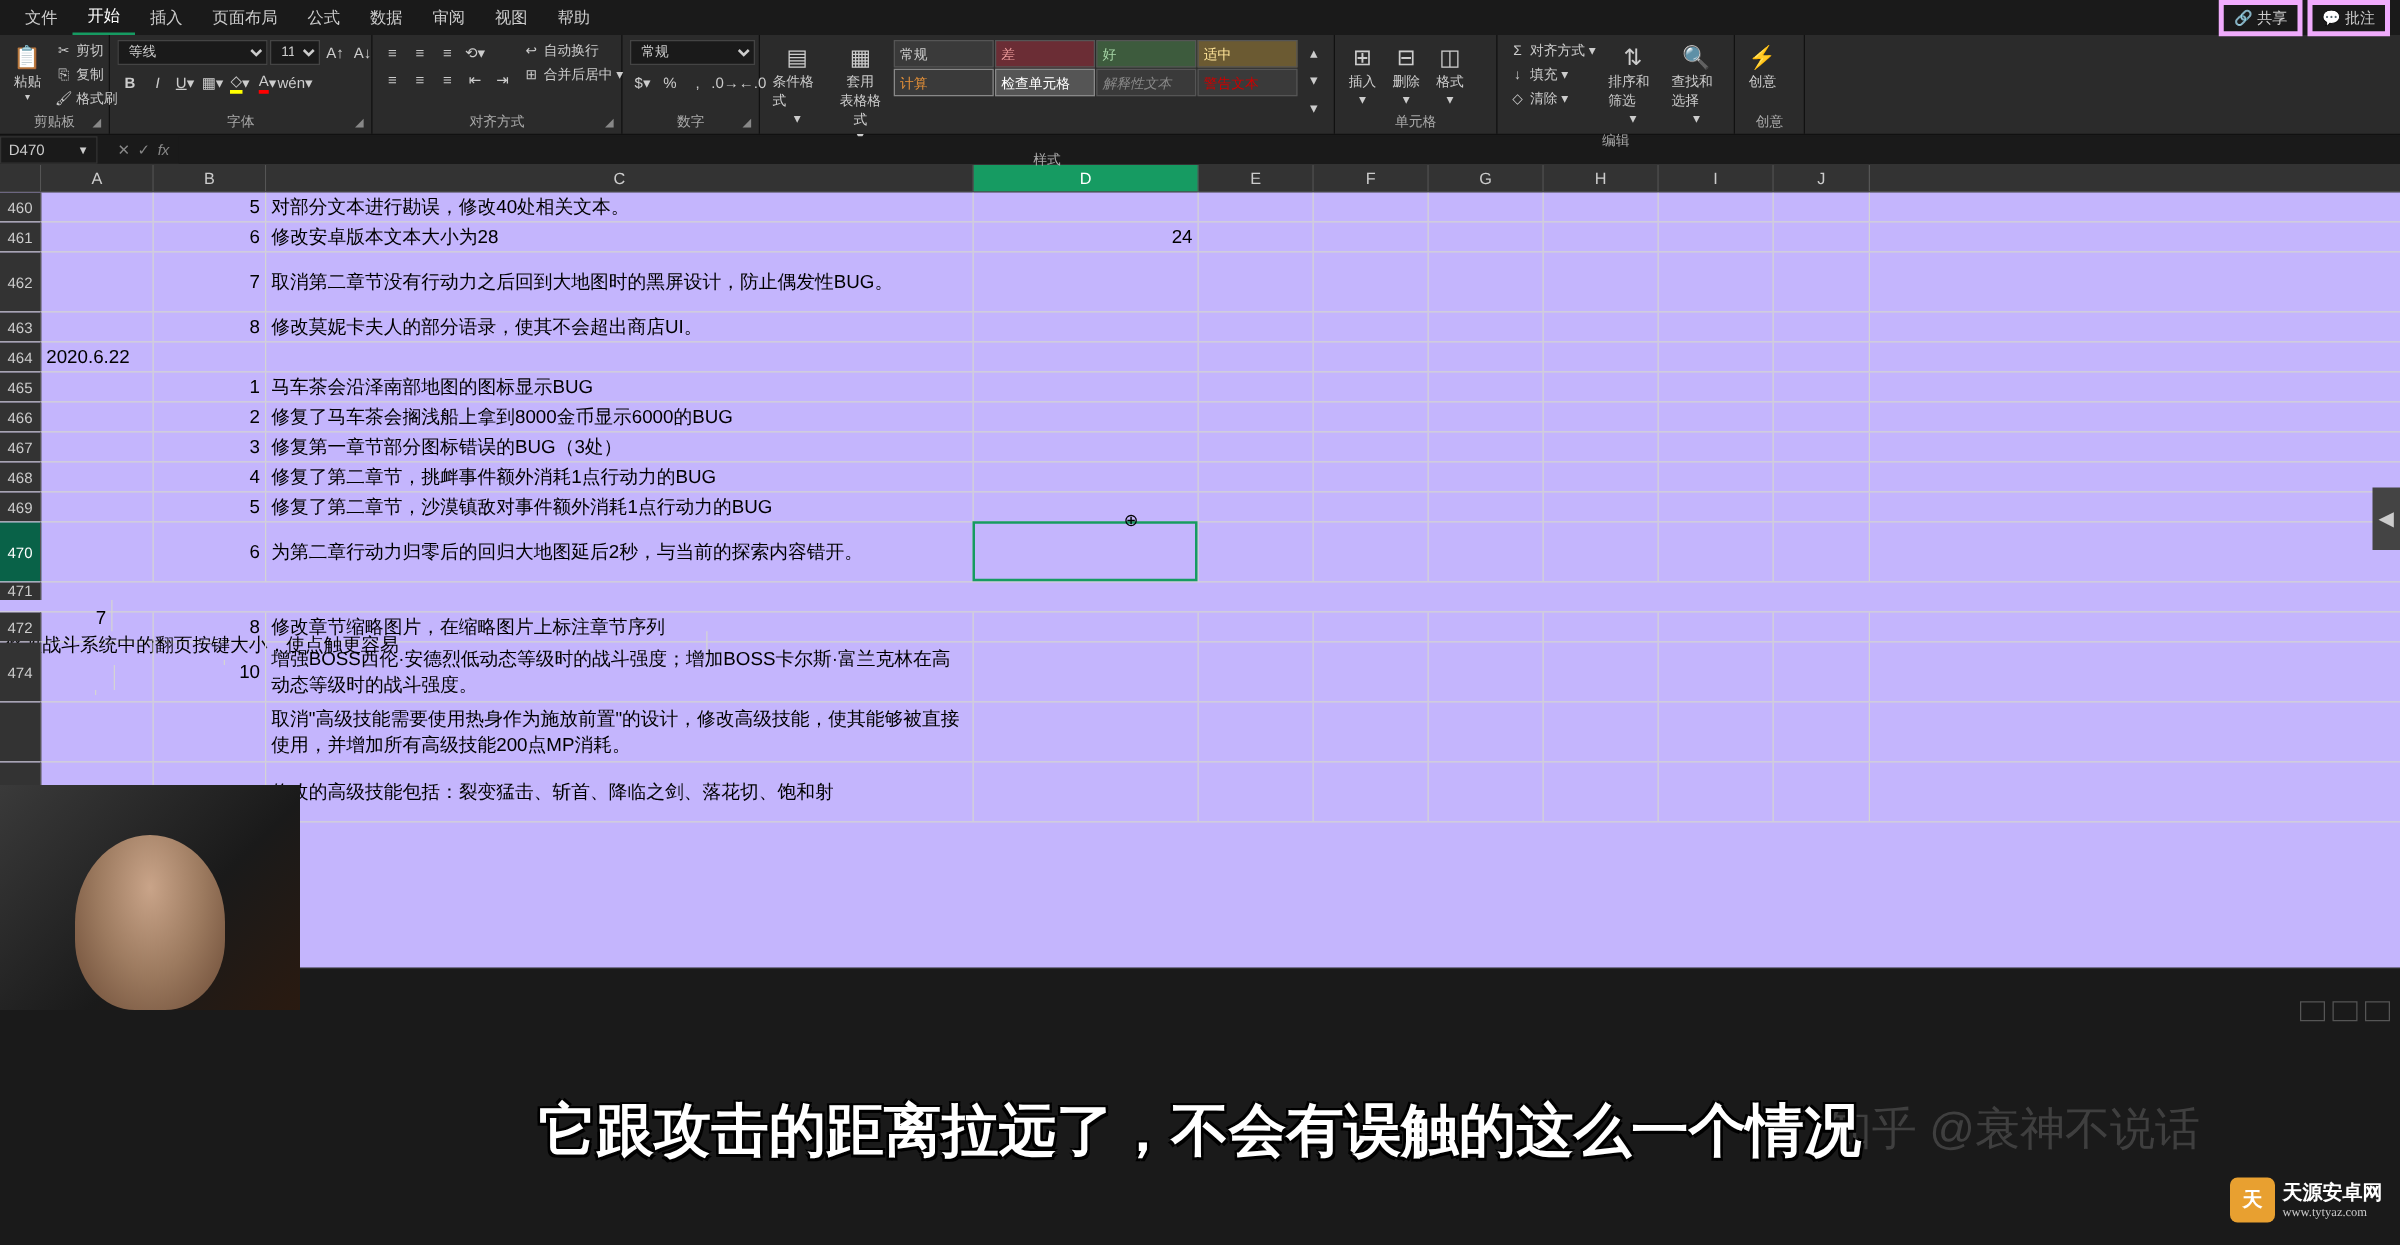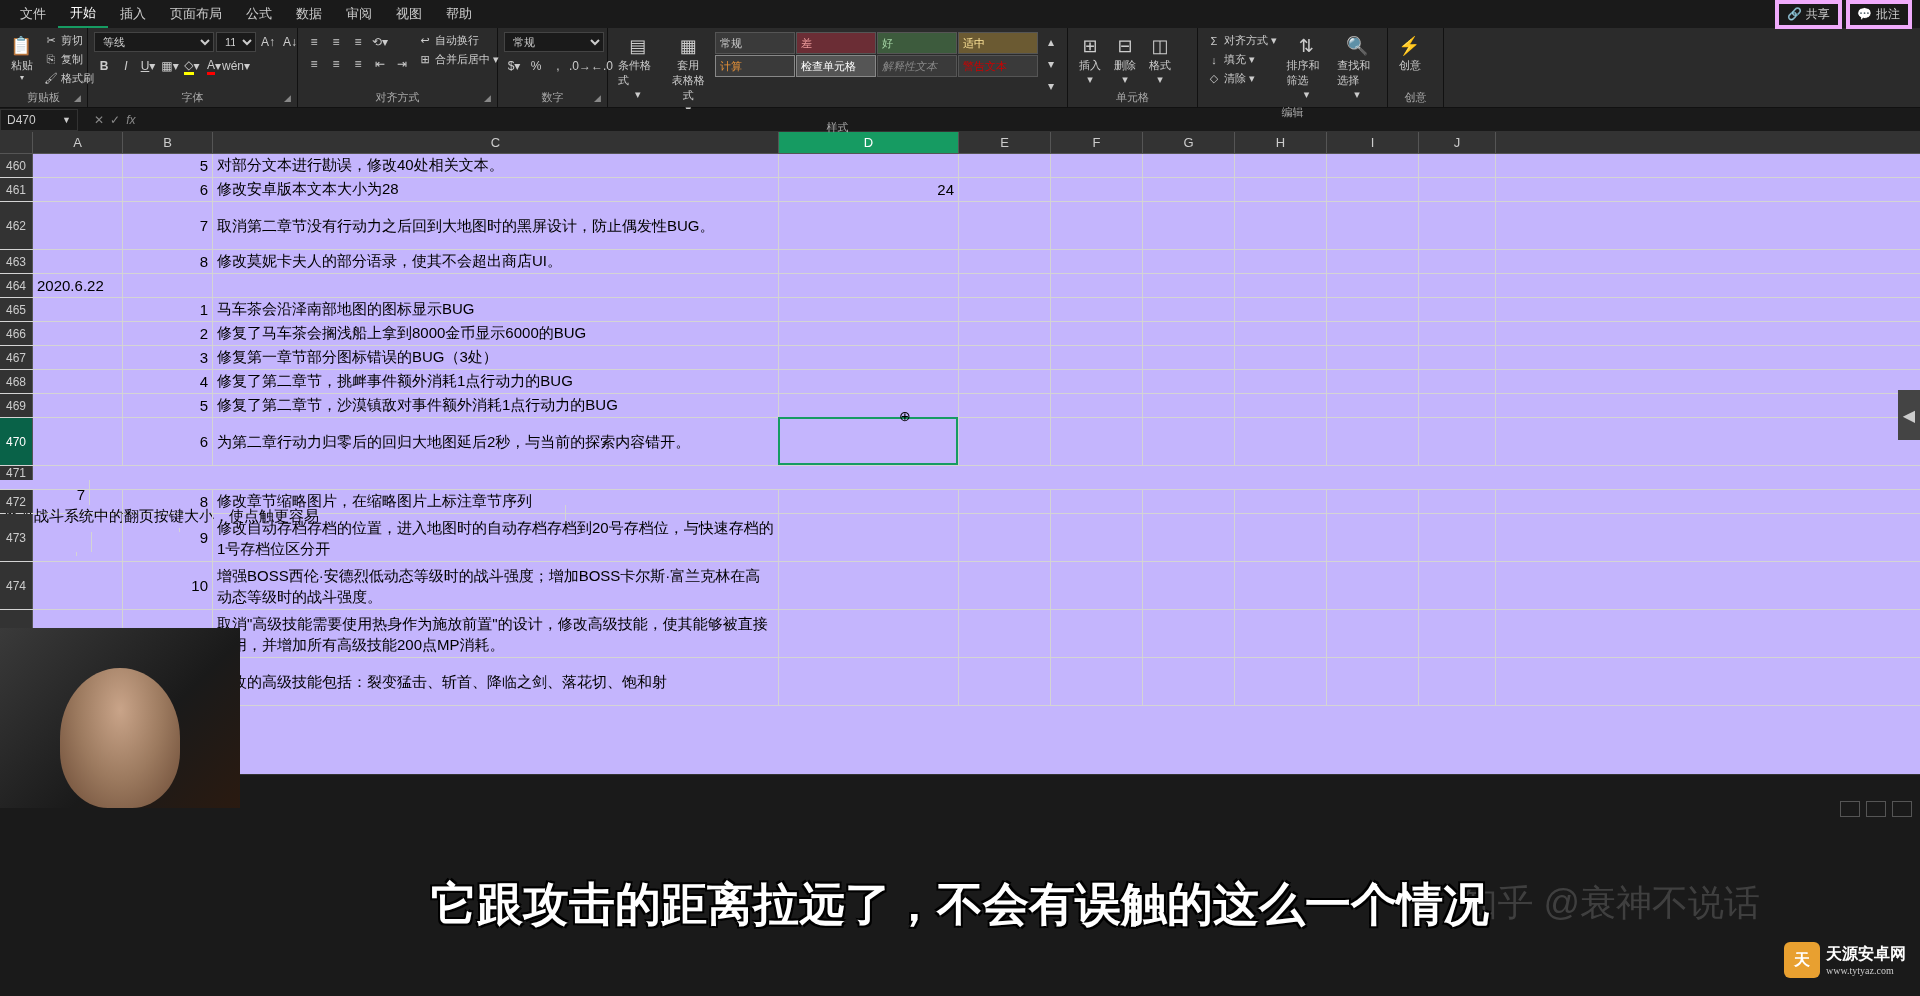--- a/index.html
+++ b/index.html
@@ -449,33 +449,20 @@
       <div class="cell cell-C">修改章节缩略图片，在缩略图片上标注章节序列</div>
       <div class="cell cell-D num"></div>
       <div class="cell cell-E"></div>
       <div class="cell cell-F"></div>
       <div class="cell cell-G"></div>
       <div class="cell cell-H"></div>
       <div class="cell cell-I"></div>
       <div class="cell cell-J"></div>
     </div>
     <div class="row" style="height: 48px;">
-      <div class="row-h">473</div>
-      <div class="cell cell-A"></div>
-      <div class="cell cell-B num">9</div>
-      <div class="cell cell-C multi">修改自动存档存档的位置，进入地图时的自动存档存档到20号存档位，与快速存档的1号存档位区分开</div>
-      <div class="cell cell-D num"></div>
-      <div class="cell cell-E"></div>
-      <div class="cell cell-F"></div>
-      <div class="cell cell-G"></div>
-      <div class="cell cell-H"></div>
-      <div class="cell cell-I"></div>
-      <div class="cell cell-J"></div>
-    </div>
-    <div class="row" style="height: 48px;">
       <div class="row-h">474</div>
       <div class="cell cell-A"></div>
       <div class="cell cell-B num">10</div>
       <div class="cell cell-C multi">增强BOSS西伦·安德烈低动态等级时的战斗强度；增加BOSS卡尔斯·富兰克林在高动态等级时的战斗强度。</div>
       <div class="cell cell-D num"></div>
       <div class="cell cell-E"></div>
       <div class="cell cell-F"></div>
       <div class="cell cell-G"></div>
       <div class="cell cell-H"></div>
       <div class="cell cell-I"></div>

